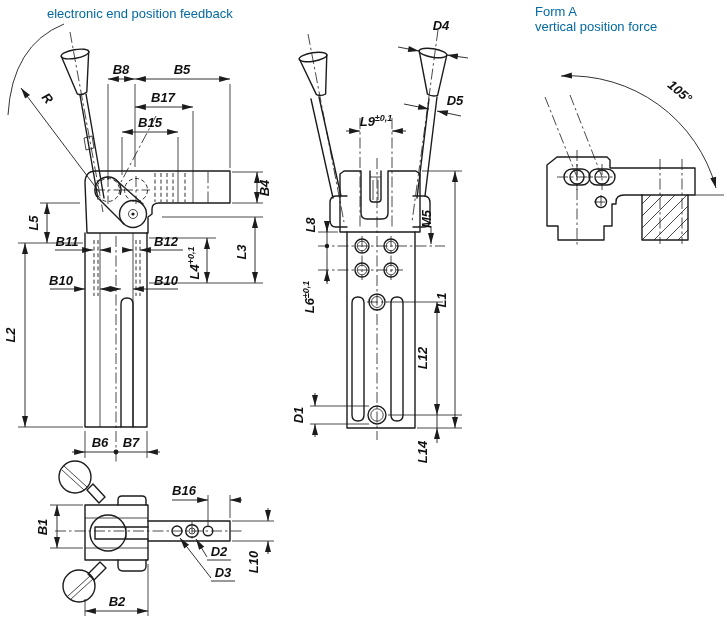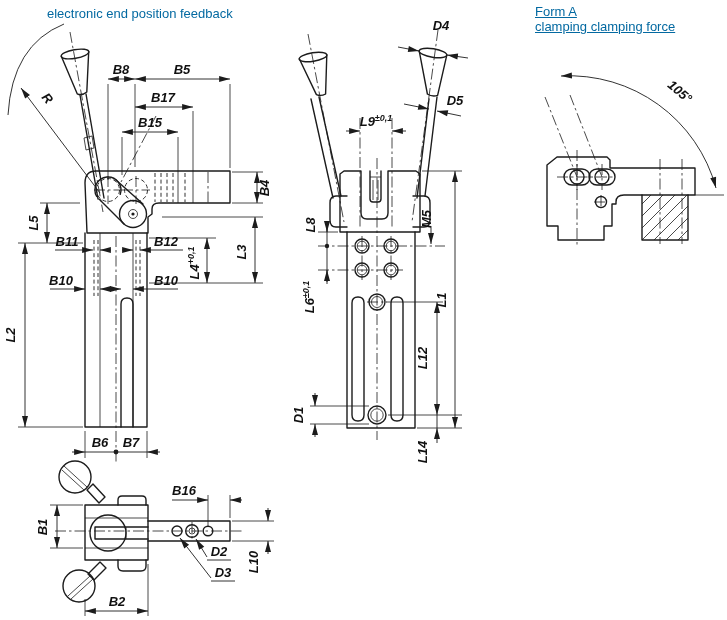--- a/index.html
+++ b/index.html
@@ -1,39 +1,39 @@
 <!DOCTYPE html>
 <html><head>
 <meta charset="utf-8">
 <style>
   html,body{margin:0;padding:0;background:#fff;}
   #stage{position:relative;width:727px;height:620px;background:#fff;overflow:hidden;
          font-family:"Liberation Sans",sans-serif;}
   .note{position:absolute;font:13px "Liberation Sans",sans-serif;color:#0369a1;white-space:nowrap;}
-  .note div{line-height:15px;text-decoration:underline;}
+  .note div{line-height:15px;}
   svg{position:absolute;left:0;top:0;}
   .o{stroke:#1c1c1c;stroke-width:1.4;fill:none;stroke-linejoin:round;stroke-linecap:round;}
   .t{stroke:#1c1c1c;stroke-width:0.8;fill:none;}
   .c{stroke:#1c1c1c;stroke-width:0.8;fill:none;stroke-dasharray:11 3 2.5 3;}
   .h{stroke:#1c1c1c;stroke-width:0.9;fill:none;stroke-dasharray:4 2.6;}
   .d{stroke:#1c1c1c;stroke-width:0.9;fill:none;}
   .lbl{font:italic 700 13px "Liberation Sans",sans-serif;fill:#111;text-anchor:middle;}
   .sup{font-size:9px;}
   .dot{fill:#1c1c1c;stroke:none;}
 </style>
 </head>
 <body>
 
 <div id="stage">
 
   <div class="note" style="left:47px;top:6px;">electronic end position feedback</div>
 
   <div class="note" style="left:535px;top:4px;">
     <div>Form A</div>
-    <div>clamping clamping force</div>
+    <div>vertical position force</div>
   </div>
 
   <svg width="727" height="620" viewBox="0 0 727 620">
     <defs>
       <marker id="ae" viewBox="0 0 12 8" refX="11.3" refY="4" markerWidth="12" markerHeight="8" orient="auto-start-reverse" markerUnits="userSpaceOnUse">
         <path d="M0.4,1 L11.3,4 L0.4,7 Z" fill="#1c1c1c"></path>
       </marker>
     </defs>
 
     <g>

